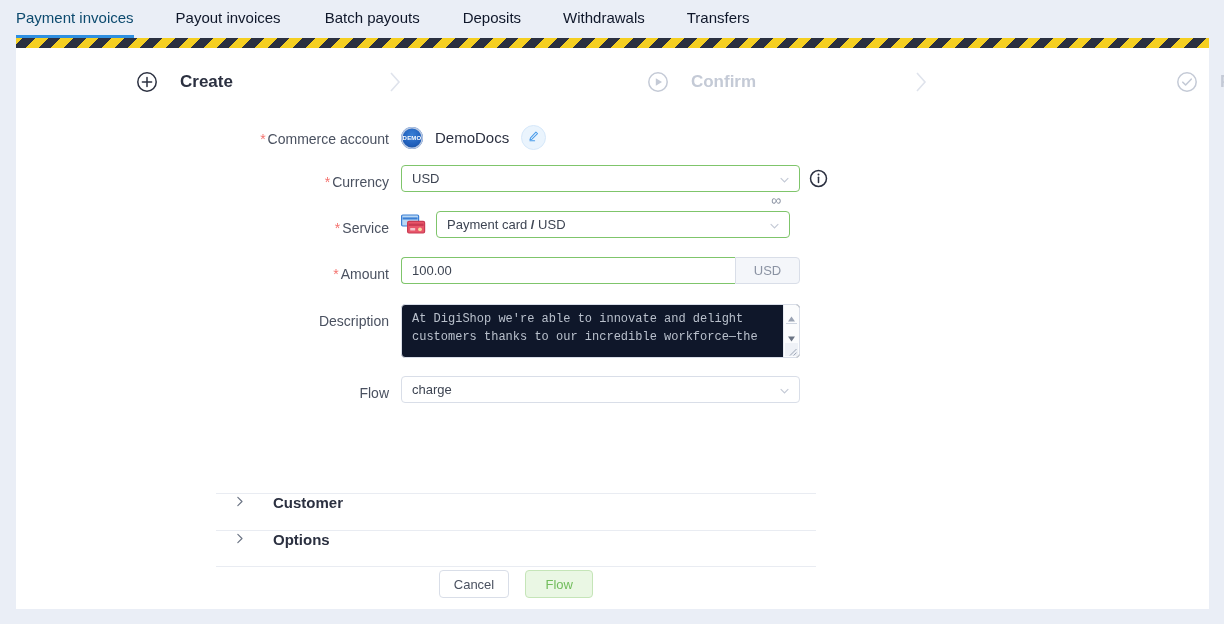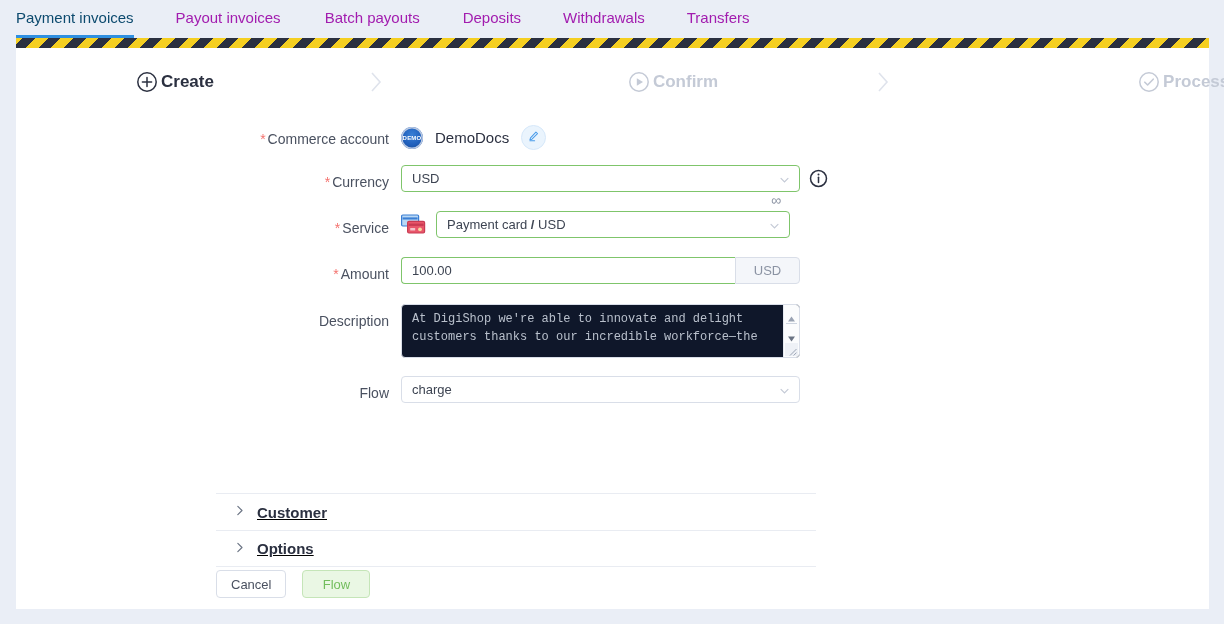--- a/index.html
+++ b/index.html
@@ -15,21 +15,21 @@
 
   
   .navbar {
     position: absolute; left: 0; top: 0; width: 1224px; height: 38px;
     background: #eaeef6;
     display: flex; align-items: flex-start;
   }
   .nav-tab {
     position: relative;
     font-size: 15px;
-    color: #a21caf;
+    color: #0f172a;
     padding: 9px 0 12px 0;
     margin: 0 0 0 0;
     white-space: nowrap;
     cursor: pointer;
   }
   .nav-tab.active { color: #0c4a6e; }
   .nav-tab.active::after {
     content: "";
     position: absolute; left: 0; right: 0; bottom: 0; height: 3px;
     background: #2f8fe0;
@@ -51,21 +51,21 @@
     width: 1193px; height: 561px;
     background: #ffffff;
   }
 
   
   .stepper {
     position: absolute; left: 0; top: 22px; width: 1193px;
     display: flex; align-items: center;
   }
   .step {
-    display: flex; align-items: center; gap: 3px;
+    display: flex; align-items: center; gap: 22px;
     font-size: 17px; font-weight: bold;
   }
   .step.s-create { margin-left: 120px; color: #2b3040; }
   .step.s-confirm { margin-left: 245px; color: #c4cad6; }
   .step.s-process { margin-left: 248px; color: #c4cad6; }
   .step-icon { display: block; width: 22px; height: 22px; }
   .step-sep { font-size: 0; line-height: 0; }
   .step-sep.sep1 { margin-left: 155px; }
   .step-sep.sep2 { margin-left: 158px; }
 
@@ -197,33 +197,32 @@
   .sc-grip {
     position: absolute; right: 1px; bottom: 1px; width: 13px; height: 13px;
     background: #eef1f6;
   }
 
   
   .accordion { position: absolute; left: 200px; top: 445px; width: 600px; }
   .acc-item {
     border-top: 1px solid #e9ecf2;
     height: 37px;
-    display: flex; align-items: center; gap: 12px;
+    display: flex; align-items: flex-start; gap: 28px;
     padding-left: 19px;
     cursor: pointer;
     box-sizing: border-box;
-    text-decoration: underline;
   }
   .acc-item:last-child { border-bottom: 1px solid #e9ecf2; }
   .acc-title { font-size: 15px; font-weight: bold; color: #2b3040; }
 
   
   .footer {
     position: absolute; left: 200px; top: 522px; width: 600px;
-    display: flex; gap: 16px;
+    display: flex; justify-content: center; gap: 16px;
   }
   .btn {
     box-sizing: border-box;
     height: 28px; min-width: 68px;
     border-radius: 4px;
     font-size: 13px;
     display: flex; align-items: center; justify-content: center;
     cursor: pointer;
     padding: 0 14px;
   }

